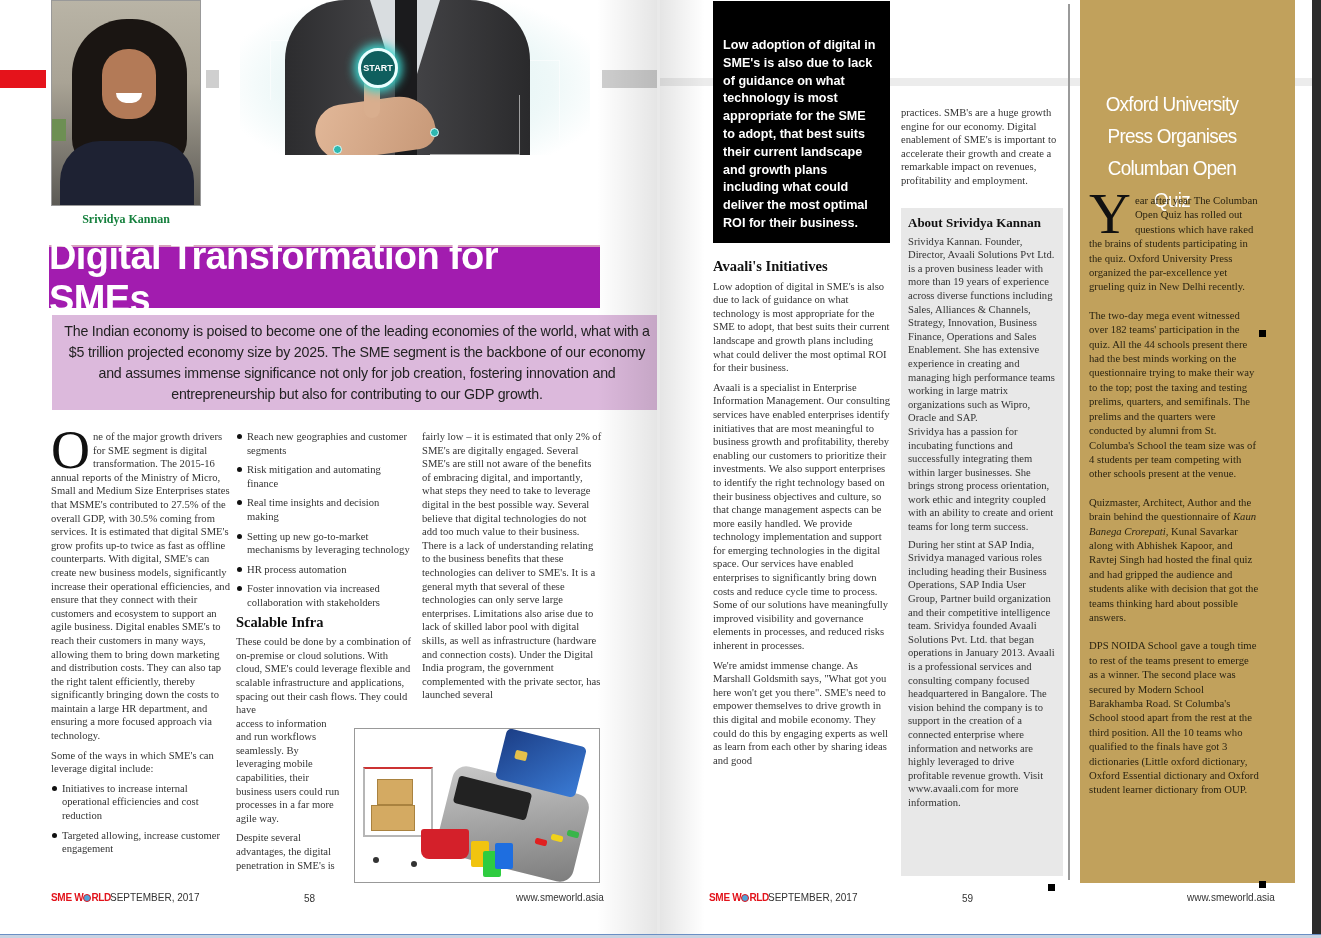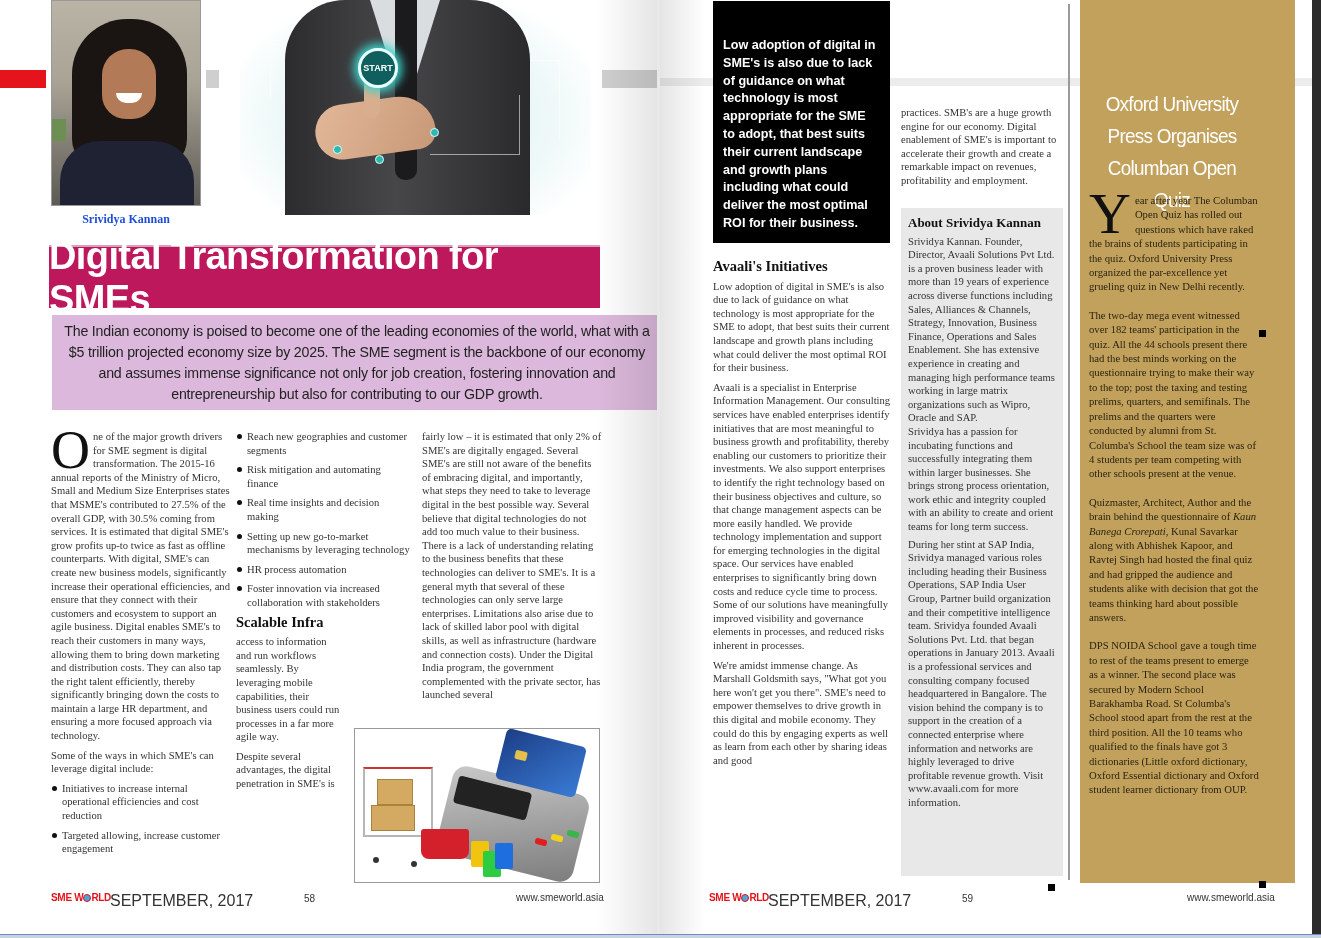--- a/index.html
+++ b/index.html
@@ -21,39 +21,39 @@
   .deco-line { position: absolute; top: 78px; height: 8px; background: #ececec; }
 
   
   .author-photo { position: absolute; left: 51px; top: 0; width: 150px; height: 206px;
     background: linear-gradient(180deg, #b9b4a6 0%, #a9a395 40%, #5c5a55 100%); border: 1px solid #999; overflow: hidden; }
   .author-photo .hair { position: absolute; left: 20px; top: 18px; width: 115px; height: 150px; border-radius: 55px 55px 30px 30px; background: #1a1512; }
   .author-photo .face { position: absolute; left: 50px; top: 48px; width: 54px; height: 70px; border-radius: 26px 26px 24px 24px; background: #b37a57; }
   .author-photo .smile { position: absolute; left: 64px; top: 92px; width: 26px; height: 10px; border-radius: 0 0 14px 14px; background: #fff; }
   .author-photo .top { position: absolute; left: 8px; top: 140px; width: 134px; height: 70px; border-radius: 40px 40px 0 0; background: #1e2233; }
   .author-photo .plant { position: absolute; left: 0; top: 118px; width: 14px; height: 22px; background: #6d8f53; }
-  .author-caption { position: absolute; left: 51px; top: 212px; width: 150px; text-align: center; font-size: 12px; font-weight: bold; color: #1d4ed8; }
-
-  .hero-photo { position: absolute; left: 240px; top: 0; width: 350px; height: 215px; overflow: hidden;
+  .author-caption { position: absolute; left: 51px; top: 212px; width: 150px; text-align: center; font-size: 12px; font-weight: bold; color: #15803d; }
+
+  .hero-photo { position: absolute; left: 240px; top: 0; width: 350px; height: 155px; overflow: hidden;
     background: radial-gradient(ellipse at 50% 55%, #d8f1f1 0%, #eef8f8 55%, #ffffff 80%); }
   .hero-photo .suit { position: absolute; left: 45px; top: 0; width: 245px; height: 215px; border-radius: 60px 60px 0 0;
     background: linear-gradient(90deg, #2c2c2e 0%, #47474a 45%, #2a2a2c 100%); }
   .hero-photo .shirt { position: absolute; left: 130px; top: 0; width: 70px; height: 90px; background: #d9dde0;
     clip-path: polygon(0 0, 100% 0, 60% 100%, 40% 100%); }
   .hero-photo .tie { position: absolute; left: 155px; top: 0; width: 22px; height: 180px; background: #1b1b1d; border-radius: 0 0 10px 10px; }
   .hero-photo .hand { position: absolute; left: 75px; top: 100px; width: 120px; height: 55px; border-radius: 30px 40px 20px 30px;
     background: linear-gradient(120deg, #e2b899, #c79877); transform: rotate(-8deg); }
   .hero-photo .finger { position: absolute; left: 124px; top: 68px; width: 16px; height: 50px; border-radius: 8px; background: #d9ae8e; }
   .start-btn { position: absolute; left: 118px; top: 48px; width: 40px; height: 40px; border-radius: 50%;
     background: #0f5f5e; border: 3px solid #e9ffff; box-shadow: 0 0 10px 4px #3cd3cc;
     color: #fff; font-family: "Liberation Sans", sans-serif; font-size: 9px; font-weight: bold; display: flex; align-items: center; justify-content: center; }
   .tech-dot { position: absolute; width: 9px; height: 9px; border-radius: 50%; background: #2fb8b0; border: 1px solid #dff; }
   .circuit { position: absolute; border: 1px solid rgba(255,255,255,0.55); }
 
-  .title-banner { position: absolute; left: 49px; top: 245px; width: 551px; height: 63px; background: #be185d;
+  .title-banner { position: absolute; left: 49px; top: 245px; width: 551px; height: 63px; background: #a21caf;
     border-top: 2px solid #d7a0bd; color: #fff; font-family: "Liberation Sans", sans-serif; font-weight: bold;
     font-size: 38px; letter-spacing: -0.6px; display: flex; align-items: center; justify-content: center; }
   .standfirst { position: absolute; left: 52px; top: 315px; width: 610px; height: 95px; background: #dcb9dc;
     font-family: "Liberation Sans", sans-serif; font-size: 14.2px; line-height: 21px; text-align: center; padding: 6px 10px; color: #222; letter-spacing: -0.2px; }
 
   .col { position: absolute; font-size: 10.6px; line-height: 13.6px; color: #333; }
   .col p { margin-bottom: 6px; }
   .dropcap-o { float: left; font-size: 54px; line-height: 40px; margin: 0 3px -4px 0; color: #111; }
   .bullets { list-style: none; }
   .bullets li { position: relative; padding-left: 11px; margin-bottom: 6px; }
@@ -68,21 +68,21 @@
   .card-chip { position: absolute; left: 160px; top: 22px; width: 12px; height: 9px; background: #e4c04b; border-radius: 2px; transform: rotate(14deg); }
   .key { position: absolute; width: 12px; height: 6px; border-radius: 2px; }
   .cart-frame { position: absolute; left: 8px; top: 38px; width: 70px; height: 70px; border: 2px solid #b6b6b6; border-top-color: #c33; }
   .box { position: absolute; background: #d4aa62; border: 1px solid #a9823f; }
   .basket { position: absolute; left: 66px; top: 100px; width: 48px; height: 30px; background: #d4202a; border-radius: 3px 3px 8px 8px; }
   .bag { position: absolute; width: 18px; height: 26px; border-radius: 2px; }
   .wheel { position: absolute; width: 6px; height: 6px; border-radius: 50%; background: #333; }
 
   .footer-logo { position: absolute; font-family: "Liberation Sans", sans-serif; font-weight: bold; font-size: 10px; color: #e2131b; letter-spacing: -0.3px; }
   .footer-logo .globe { display: inline-block; width: 8px; height: 8px; border-radius: 50%; border: 1.5px solid #e2131b; background: #4fa3d8; vertical-align: -1px; }
-  .footer-date { position: absolute; font-family: "Liberation Sans", sans-serif; font-size: 16px; color: #333; }
+  .footer-date { position: absolute; font-family: "Liberation Sans", sans-serif; font-size: 10px; color: #333; }
   .footer-page { position: absolute; font-family: "Liberation Sans", sans-serif; font-size: 10px; color: #333; }
   .footer-url { position: absolute; font-family: "Liberation Sans", sans-serif; font-size: 10px; color: #333; }
 
   
   .pullquote { position: absolute; left: 713px; top: 1px; width: 177px; height: 242px; background: #000; color: #fff;
     font-family: "Liberation Sans", sans-serif; font-weight: bold; font-size: 12.6px; line-height: 17.8px; padding: 36px 10px 0 10px; }
   .about-box { position: absolute; left: 901px; top: 208px; width: 162px; height: 668px; background: #e8e8e8; padding: 8px 7px; }
   .about-box .subhead { font-size: 13px; margin: 0 0 5px 0; }
   .vrule { position: absolute; left: 1068px; top: 4px; width: 2px; height: 876px; background: #9a9a9a; }
 
@@ -141,20 +141,21 @@
   <div class="col" style="left:236px;top:430px;width:176px;">
     <ul class="bullets">
       <li>Reach new geographies and customer segments</li>
       <li>Risk mitigation and automating finance</li>
       <li>Real time insights and decision making</li>
       <li>Setting up new go-to-market mechanisms by leveraging technology</li>
       <li>HR process automation</li>
       <li>Foster innovation via increased collaboration with stakeholders</li>
     </ul>
     <div class="subhead">Scalable Infra</div>
+    <p style="margin-bottom:0;">These could be done by a combination of on-premise or cloud solutions. With cloud, SME's could leverage flexible and scalable infrastructure and applications, spacing out their cash flows. They could have</p>
     <p style="width:108px;">access to information and run workflows seamlessly. By leveraging mobile capabilities, their business users could run processes in a far more agile way.</p>
     <p style="width:108px;">Despite several advantages, the digital penetration in SME's is</p>
   </div>
 
   <div class="col" style="left:422px;top:430px;width:180px;">
     <p>fairly low – it is estimated that only 2% of SME's are digitally engaged. Several SME's are still not aware of the benefits of embracing digital, and importantly, what steps they need to take to leverage digital in the best possible way.  Several believe that digital technologies do not add too much value to their business. There is a lack of understanding relating to the business benefits that these technologies can deliver to SME's. It is a general myth that several of these technologies can only serve large enterprises.  Limitations also arise due to lack of skilled labor pool with digital skills, as well as infrastructure (hardware and connection costs). Under the Digital India program, the government complemented with the private sector, has launched several</p>
   </div>
 
   <div class="cart-image">
     <div class="cart-frame"></div>

